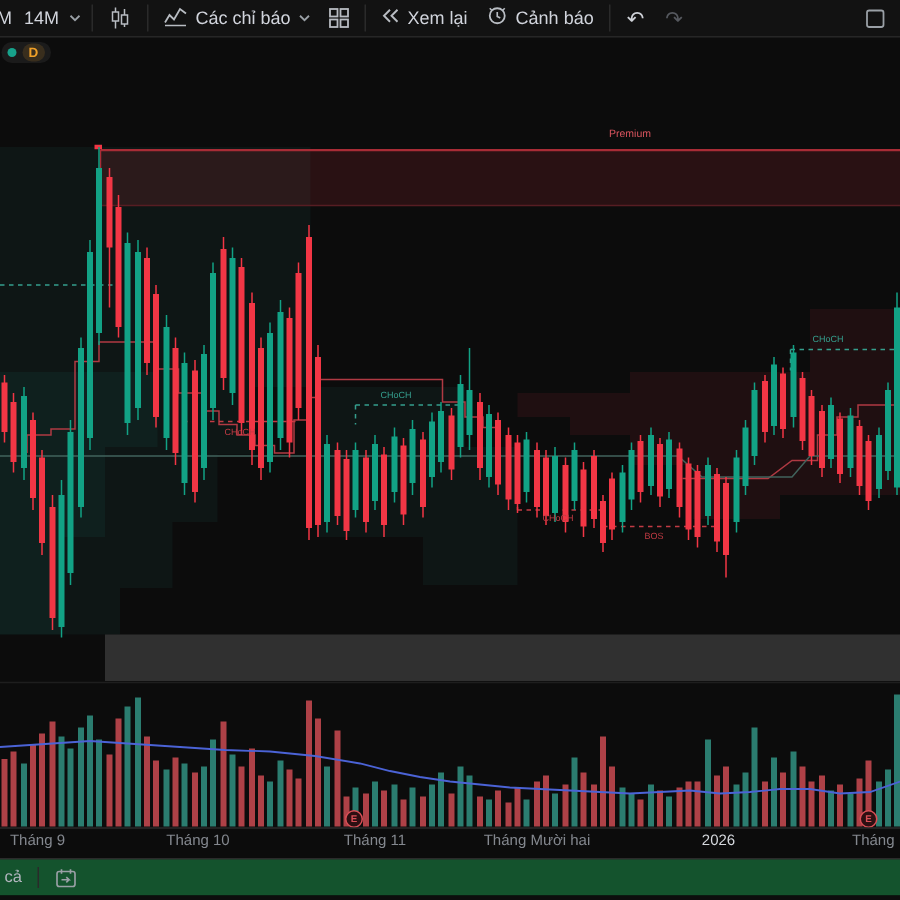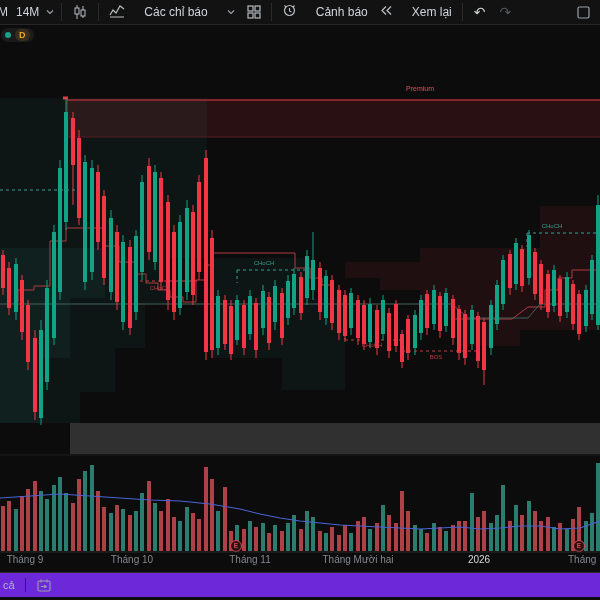--- a/index.html
+++ b/index.html
@@ -4,21 +4,21 @@
 <style>
   html,body{margin:0;padding:0;background:#0b0b0b;width:600px;height:600px;overflow:hidden;
     font-family:"Liberation Sans",sans-serif;-webkit-font-smoothing:antialiased;}
   #app{position:relative;width:600px;height:600px;background:#0c0c0c;}
 
   
   .toolbar{position:absolute;left:0;top:0;width:600px;height:24px;background:#121212;
     border-bottom:1px solid #262626;display:flex;align-items:center;color:#d1d4dc;font-size:12px;}
   .tb-text{padding:0 4px;cursor:pointer;white-space:nowrap;}
   .tb-text.cut{padding-left:0;margin-left:-2px;}
-  .tb-btn{display:flex;align-items:center;gap:19px;background:none;border:none;color:#d1d4dc;
+  .tb-btn{display:flex;align-items:center;gap:5px;background:none;border:none;color:#d1d4dc;
     font-size:12px;font-family:inherit;padding:0 6px;height:24px;cursor:pointer;}
   .tb-icon{display:flex;align-items:center;justify-content:center;padding:0 6px;height:24px;cursor:pointer;}
   .sep{width:1px;height:18px;background:#2a2a2a;margin:0 4px;flex:0 0 1px;}
   .chev{display:flex;align-items:center;padding:0 3px;cursor:pointer;}
   .undo{color:#cfd2d8;font-size:14px;padding:0 7px;cursor:pointer;}
   .redo{color:#55585e;font-size:14px;padding:0 7px;cursor:pointer;}
   .spacer{flex:1;}
   .fsq{margin-right:4px;}
 
   
@@ -26,21 +26,21 @@
     background:#1b1b1b;border-radius:8px;padding:0 4px;cursor:pointer;}
   .legend .dot{width:6px;height:6px;border-radius:50%;background:#17a28b;}
   .legend .ival{color:#f0a028;background:rgba(240,160,40,0.14);border-radius:6px;
     font-size:9px;font-weight:bold;padding:0 4px;line-height:12px;}
 
   
   #chart-svg{position:absolute;left:0;top:24px;width:600px;height:548px;display:block;}
   svg text{font-family:"Liberation Sans",sans-serif;}
 
   
-  .bottombar{position:absolute;left:0;top:572px;width:600px;height:24px;background:#6d28d9;
+  .bottombar{position:absolute;left:0;top:572px;width:600px;height:24px;background:#14532d;
     border-top:1px solid #2b2b2b;border-bottom:1px solid #000;display:flex;align-items:center;
     color:#b2b5be;font-size:11px;}
   .bottombar .range{padding:0 6px 0 3px;cursor:pointer;}
   .bottombar .sep{height:14px;}
   .bottombar .cal{display:flex;align-items:center;padding:0 7px;cursor:pointer;}
   .understrip{position:absolute;left:0;top:597px;width:600px;height:3px;background:#0d0d0d;}
 </style>
 </head>
 <body>
 
@@ -82,37 +82,37 @@
       <svg width="14" height="14" viewBox="0 0 14 14">
         <rect x="1" y="1" width="5" height="5" fill="none" stroke="#b8bcc2" stroke-width="1.2"></rect>
         <rect x="8" y="1" width="5" height="5" fill="none" stroke="#b8bcc2" stroke-width="1.2"></rect>
         <rect x="1" y="8" width="5" height="5" fill="none" stroke="#b8bcc2" stroke-width="1.2"></rect>
         <rect x="8" y="8" width="5" height="5" fill="none" stroke="#b8bcc2" stroke-width="1.2"></rect>
       </svg>
     </span>
     <span class="sep"></span>
     <button class="tb-btn">
       <span>
+        <svg width="13" height="11" viewBox="0 0 13 11">
+          <polyline points="6,1.5 2,5.5 6,9.5" fill="none" stroke="#b8bcc2" stroke-width="1.3"></polyline>
+          <polyline points="11,1.5 7,5.5 11,9.5" fill="none" stroke="#b8bcc2" stroke-width="1.3"></polyline>
+        </svg>
+      </span>
+      <span>Xem lại</span>
+    </button>
+    <button class="tb-btn">
+      <span>
         <svg width="15" height="15" viewBox="0 0 15 15">
           <circle cx="7.5" cy="7.5" r="5" fill="none" stroke="#b8bcc2" stroke-width="1.2"></circle>
           <polyline points="7.5,5 7.5,8 9.5,9" fill="none" stroke="#b8bcc2" stroke-width="1.1"></polyline>
           <line x1="2.5" y1="2.5" x2="4" y2="4" stroke="#b8bcc2" stroke-width="1.1"></line>
           <line x1="12.5" y1="2.5" x2="11" y2="4" stroke="#b8bcc2" stroke-width="1.1"></line>
         </svg>
       </span>
       <span>Cảnh báo</span>
-    </button>
-    <button class="tb-btn">
-      <span>
-        <svg width="13" height="11" viewBox="0 0 13 11">
-          <polyline points="6,1.5 2,5.5 6,9.5" fill="none" stroke="#b8bcc2" stroke-width="1.3"></polyline>
-          <polyline points="11,1.5 7,5.5 11,9.5" fill="none" stroke="#b8bcc2" stroke-width="1.3"></polyline>
-        </svg>
-      </span>
-      <span>Xem lại</span>
     </button>
     <span class="sep"></span>
     <span class="undo">↶</span>
     <span class="redo">↷</span>
     <span class="spacer"></span>
     <span class="tb-icon fsq">
       <svg width="13" height="13" viewBox="0 0 13 13">
           <rect x="1" y="1" width="11" height="11" rx="1.5" fill="none" stroke="#9aa0a6" stroke-width="1.2"></rect>
         </svg>
     </span>

